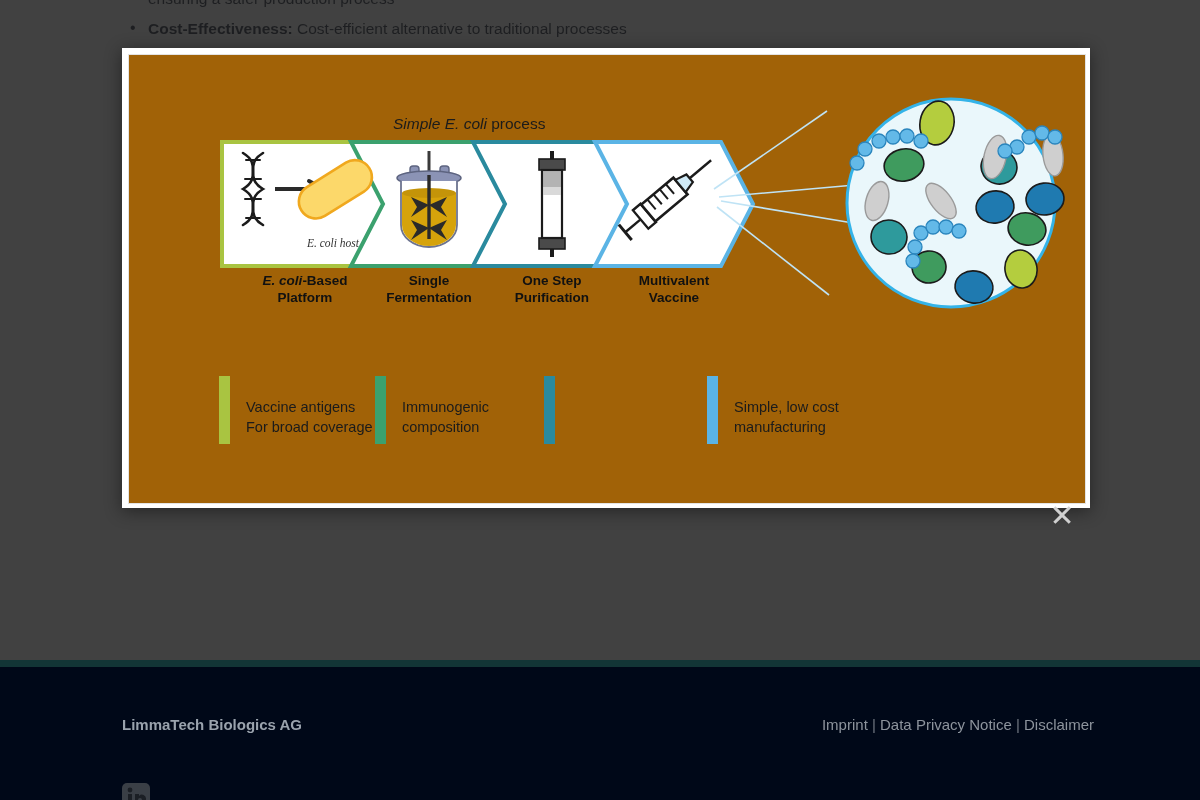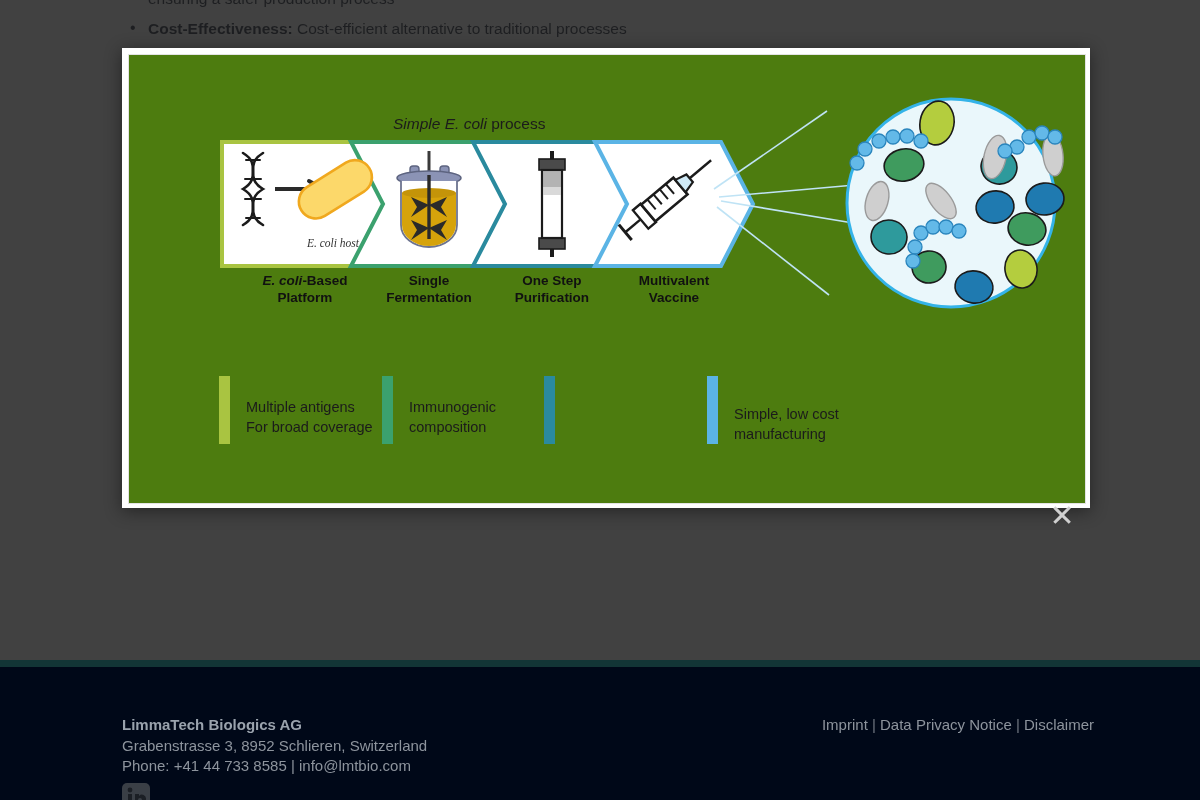--- a/index.html
+++ b/index.html
@@ -37,21 +37,21 @@
   
   .modal {
     position: absolute; left: 122px; top: 48px;
     width: 956px; height: 448px;
     background: #ffffff;
     padding: 6px;
     box-shadow: 0 3px 16px rgba(0,0,0,0.45);
   }
   .modal-inner {
     width: 100%; height: 100%;
-    background: #4d7c0f;
+    background: #a16207;
     border: 1px solid #e3e3e3;
     position: relative;
     overflow: hidden;
   }
   .close-btn {
     position: absolute; left: 1046px; top: 501px;
     width: 32px; height: 32px;
     color: #cfcfcf; font-size: 30px; line-height: 30px;
     text-align: center; cursor: pointer;
     font-family: "DejaVu Sans", sans-serif; font-weight: 300;
@@ -262,49 +262,47 @@
             <text x="423" y="213">Purification</text>
             <text x="545" y="196">Multivalent</text>
             <text x="545" y="213">Vaccine</text>
           </g>
         </svg>
 
 
         <div class="benefits">
           <div class="benefit" style="left:0px;">
             <span class="bar" style="background:#a9c441"></span>
-            <span class="btext">Multiple antigens
+            <span class="btext">Vaccine antigens
 For broad coverage</span>
           </div>
-          <div class="benefit" style="left:163px;">
+          <div class="benefit" style="left:156px;">
             <span class="bar" style="background:#3ba16e"></span>
             <span class="btext">Immunogenic
 composition</span>
           </div>
           <div class="benefit" style="left:325px;">
             <span class="bar" style="background:#2a8a9e"></span>
           </div>
-          <div class="benefit" style="left:488px;align-items:flex-end;">
+          <div class="benefit" style="left:488px;">
             <span class="bar" style="background:#5bb4e5"></span>
             <span class="btext">Simple, low cost
 manufacturing</span>
           </div>
         </div>
 
       </div>
     </div>
   </div>
 
   <div class="close-btn">✕</div>
 
   <div class="footer-accent"></div>
   <div class="footer">
     <div class="footer-company">LimmaTech Biologics AG</div>
-    <div class="footer-address">Grabenstrasse 3, 8952 Schlieren, Switzerland
-Phone: +41 44 733 8585 | info@lmtbio.com</div>
     <div class="footer-links">
       <a href="#">Imprint</a><span class="sep"> | </span><a href="#">Data Privacy Notice</a><span class="sep"> | </span><a href="#">Disclaimer</a>
     </div>
     <div class="li-icon">
       <svg width="28" height="28" viewBox="0 0 28 28" aria-hidden="true">
         <rect x="6" y="11" width="4" height="12" fill="#1b1f25"></rect>
         <circle cx="8" cy="7" r="2.4" fill="#1b1f25"></circle>
         <path d="M13 11 h4 v2 a4 4 0 0 1 7 3 v7 h-4 v-6 a2 2 0 0 0 -4 0 v6 h-3 z" fill="#1b1f25"></path>
       </svg>
     </div>

